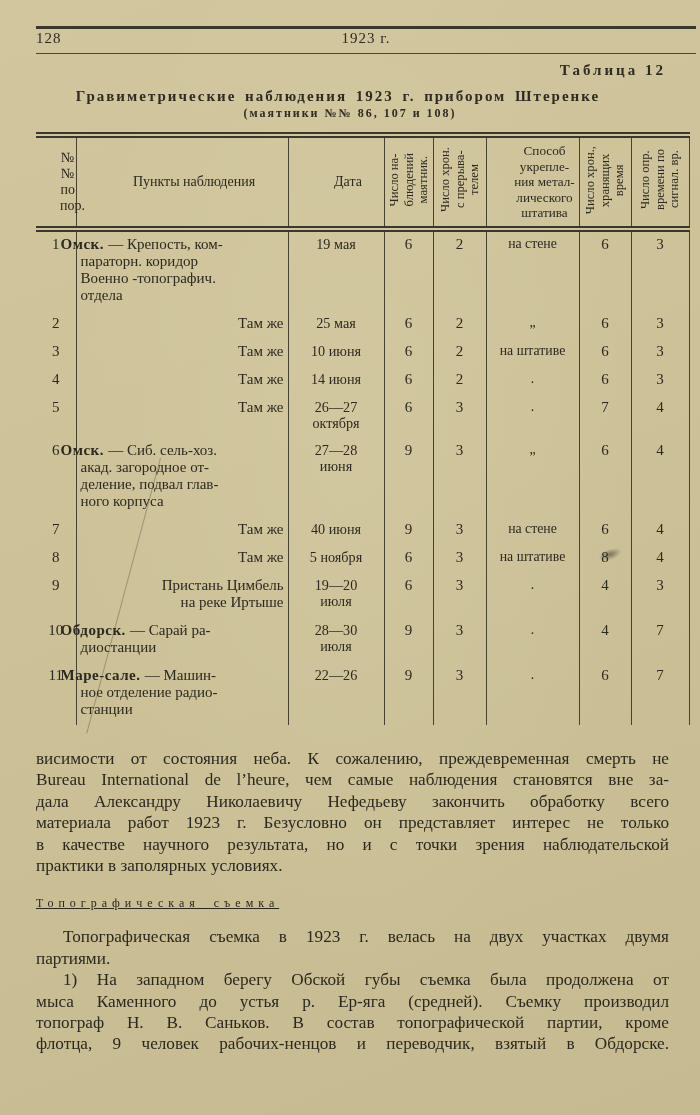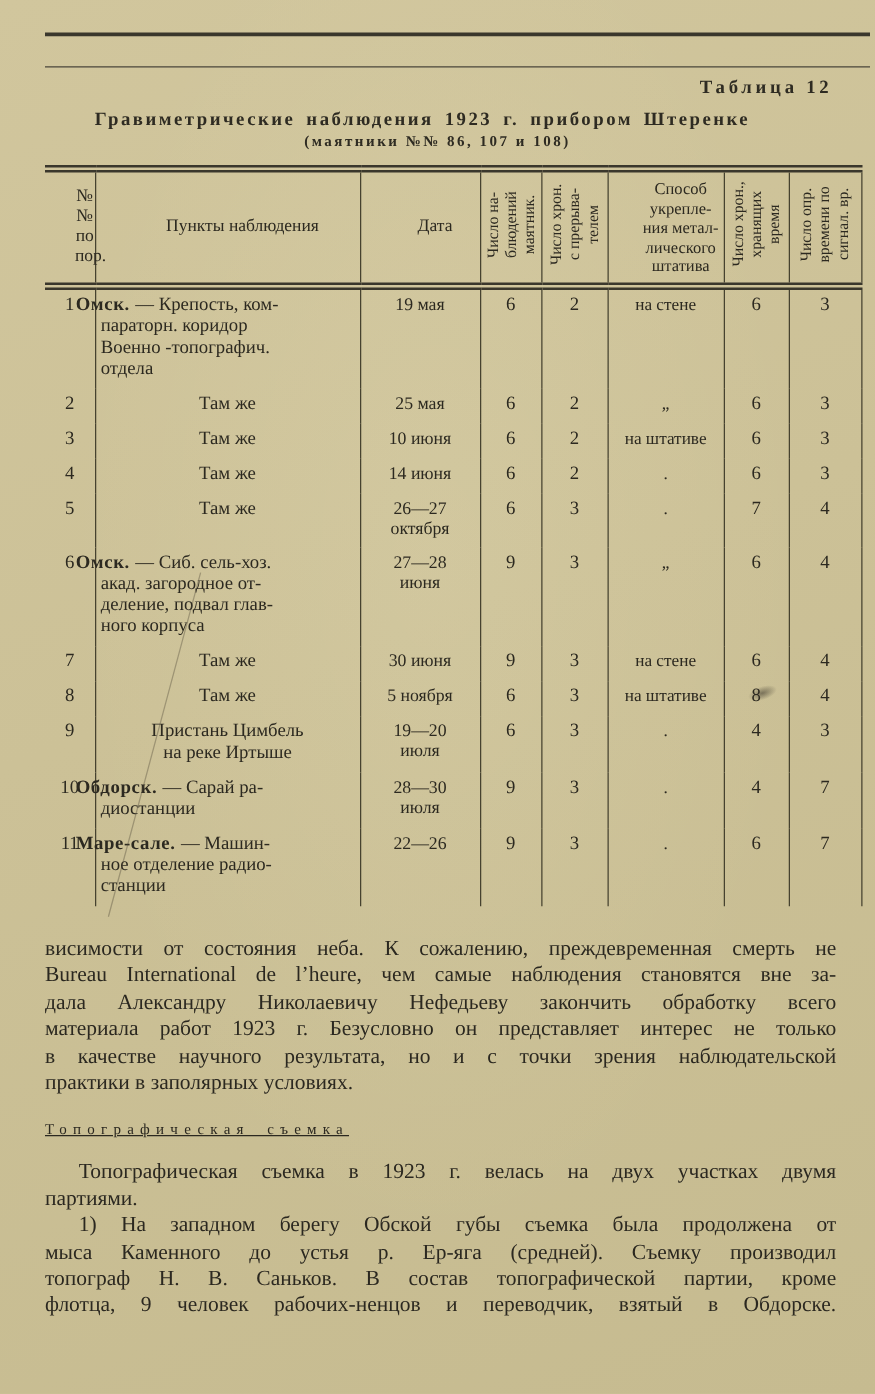--- a/index.html
+++ b/index.html
@@ -43,21 +43,21 @@
   .hdiv{white-space:pre-line;font-size:14px;line-height:16px;padding-left:24px;}
   .hdiv.small{font-size:13.2px;line-height:15.5px;}
   .rot{
     display:inline-block;writing-mode:vertical-rl;transform:rotate(180deg);
     white-space:pre-line;font-size:12.6px;line-height:14.5px;text-align:center;
     max-height:86px;
   }
   .obs-table td{padding:4px 4px 7px;}
   .c-num{text-align:center;font-size:15px;line-height:17px;padding-top:5px;}
   .c-place{font-size:15px;line-height:17px;white-space:pre-line;padding-left:26px;padding-right:6px;text-indent:-20px;}
-  .c-place.center{text-align:center;text-indent:0;padding-left:4px;margin-top:28px;}
+  .c-place.center{text-align:right;text-indent:0;padding-left:4px;margin-top:28px;}
   .c-place b{letter-spacing:0.5px;}
   .c-date{text-align:center;font-size:14.2px;line-height:16px;white-space:pre-line;padding-top:5px;}
   .c-val{text-align:center;font-size:15px;line-height:16px;padding-top:5px;}
   .c-mount{text-align:center;font-size:13.8px;line-height:16px;padding-top:5px;}
   
   .body-text{position:absolute;left:36px;top:748px;width:633px;font-size:17.2px;color:#2b2820;}
   .line{line-height:21.4px;text-align:justify;text-align-last:justify;white-space:normal;}
   .line.endline{text-align-last:left;}
   .line.indent{text-indent:27px;}
   .section-heading{
@@ -74,20 +74,25 @@
     background:radial-gradient(ellipse at center, rgba(55,50,40,0.55), rgba(55,50,40,0) 70%);
     transform:rotate(-18deg);
   }
 </style>
 </head>
 <body>
 
 <div class="page">
 
   <div class="rule-top"></div>
+  <div class="running-head">
+    <span class="rh-left">128</span>
+    <span class="rh-center">1923 г.</span>
+    <span class="rh-right"></span>
+  </div>
   <div class="rule-under"></div>
 
   <div class="table-label">Таблица 12</div>
   <div class="table-title">Гравиметрические наблюдения 1923 г. прибором Штеренке</div>
   <div class="table-subtitle">(маятники №№ 86, 107 и 108)</div>
 
   <table class="obs-table">
     <colgroup>
       <col style="width:40px">
         <col style="width:212px">
@@ -197,21 +202,21 @@
 июня</td>
           <td class="c-val">9</td>
           <td class="c-val">3</td>
           <td class="c-mount">„</td>
           <td class="c-val">6</td>
           <td class="c-val">4</td>
         </tr>
         <tr>
           <td class="c-num">7</td>
           <td class="c-place center">Там же</td>
-          <td class="c-date">30 июня</td>
+          <td class="c-date">40 июня</td>
           <td class="c-val">9</td>
           <td class="c-val">3</td>
           <td class="c-mount">на стене</td>
           <td class="c-val">6</td>
           <td class="c-val">4</td>
         </tr>
         <tr>
           <td class="c-num">8</td>
           <td class="c-place center">Там же</td>
           <td class="c-date">5 ноября</td>

